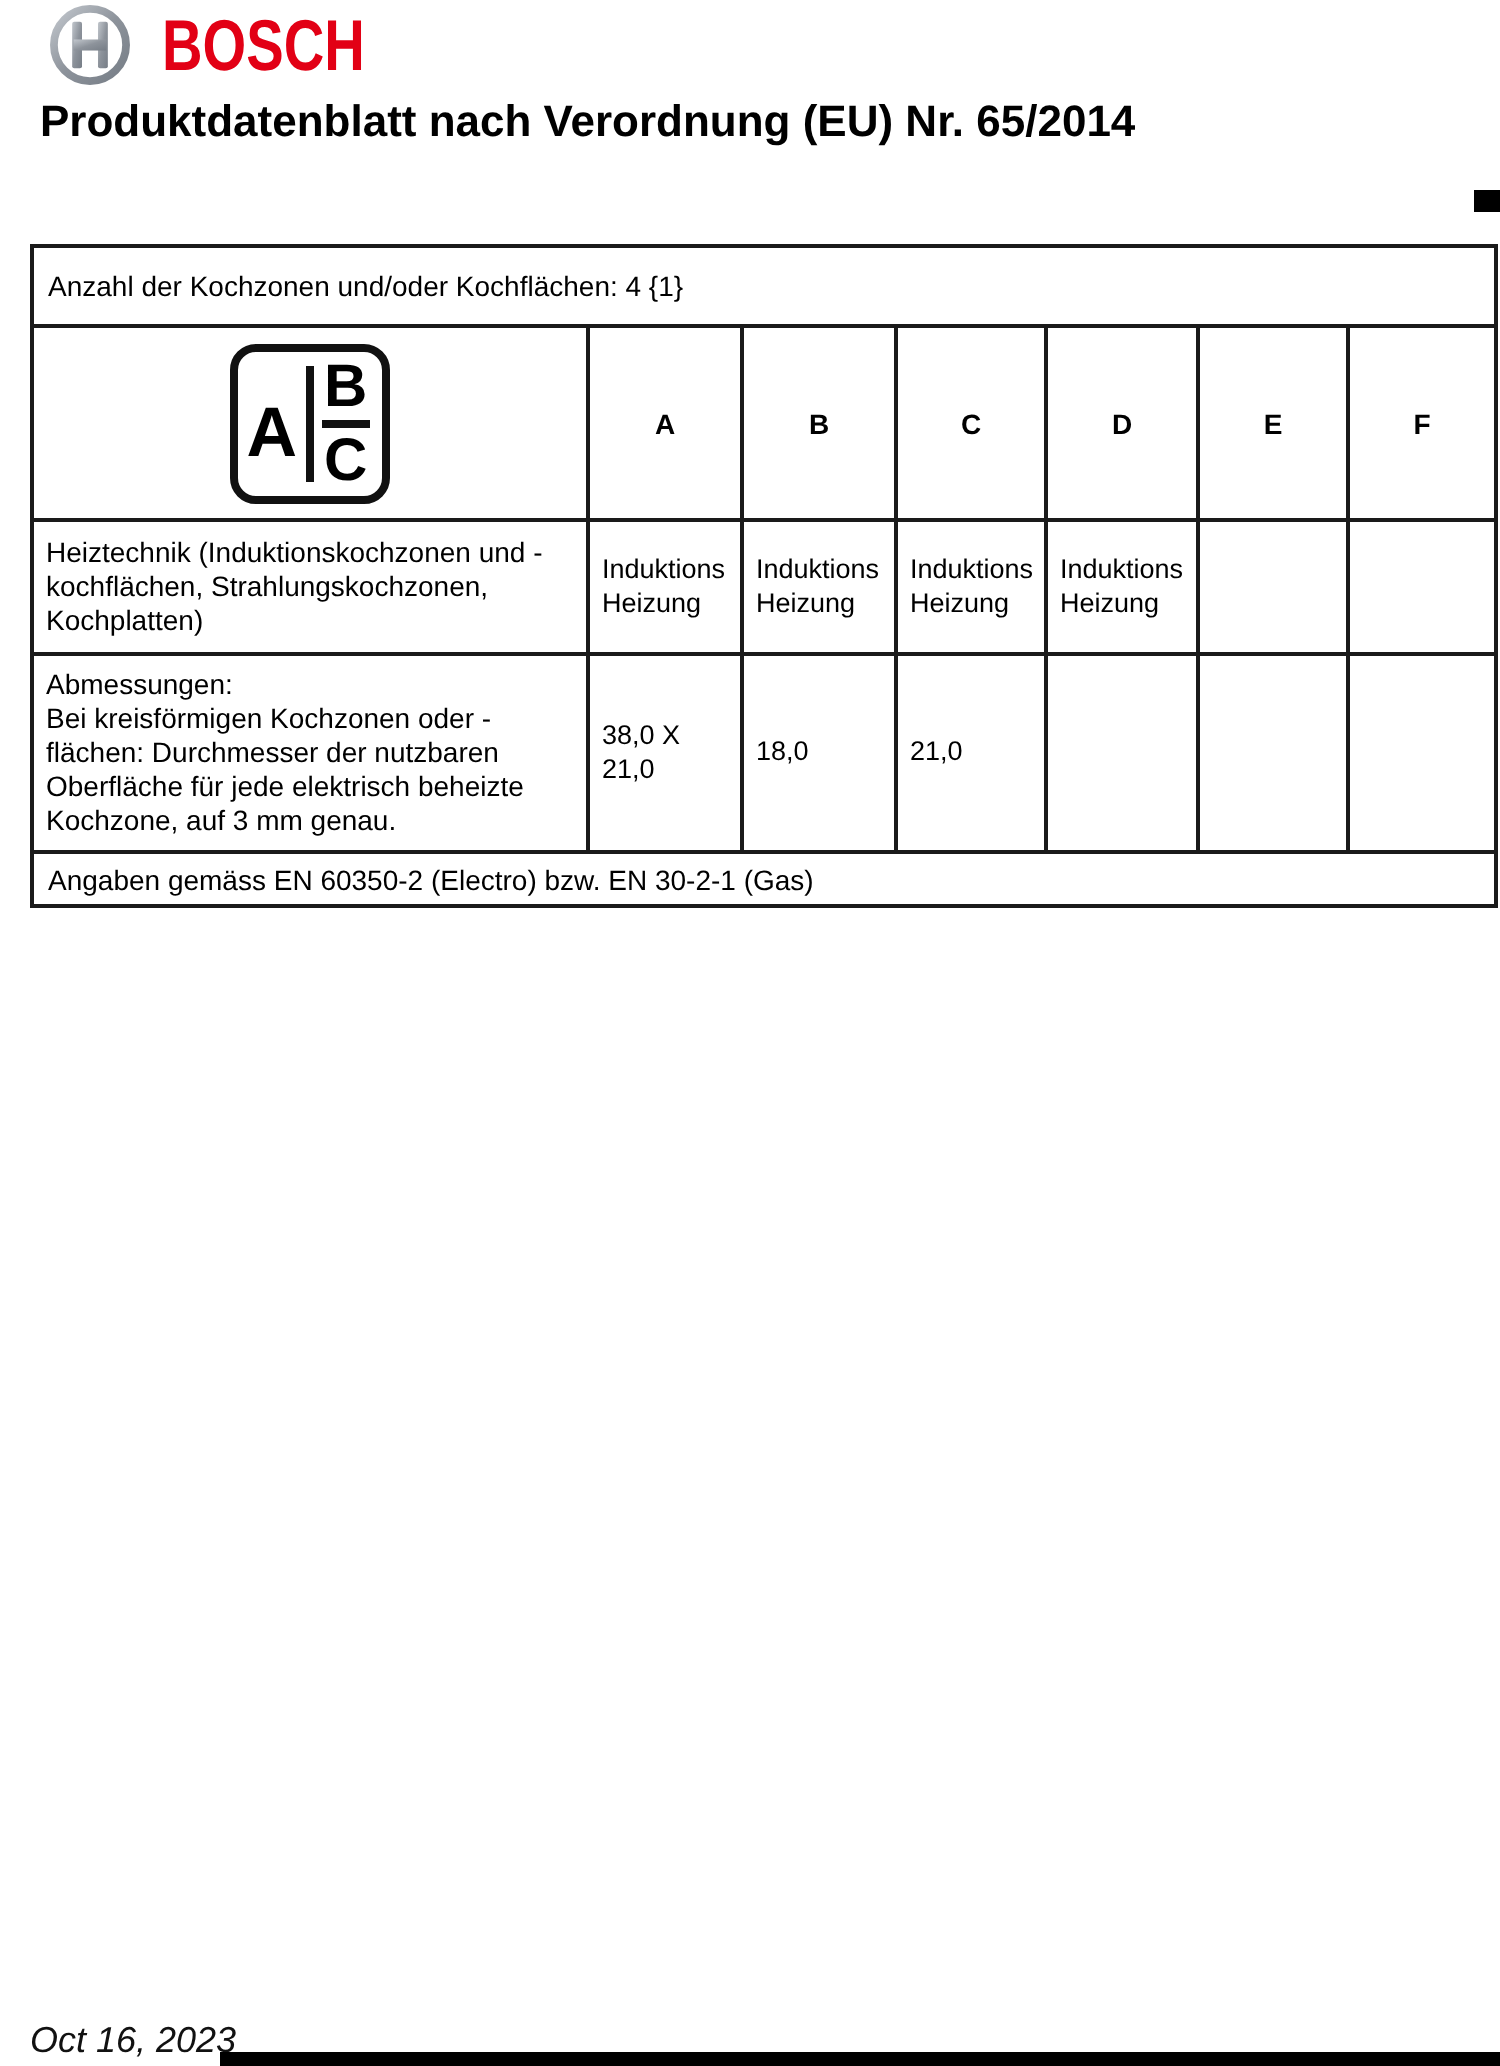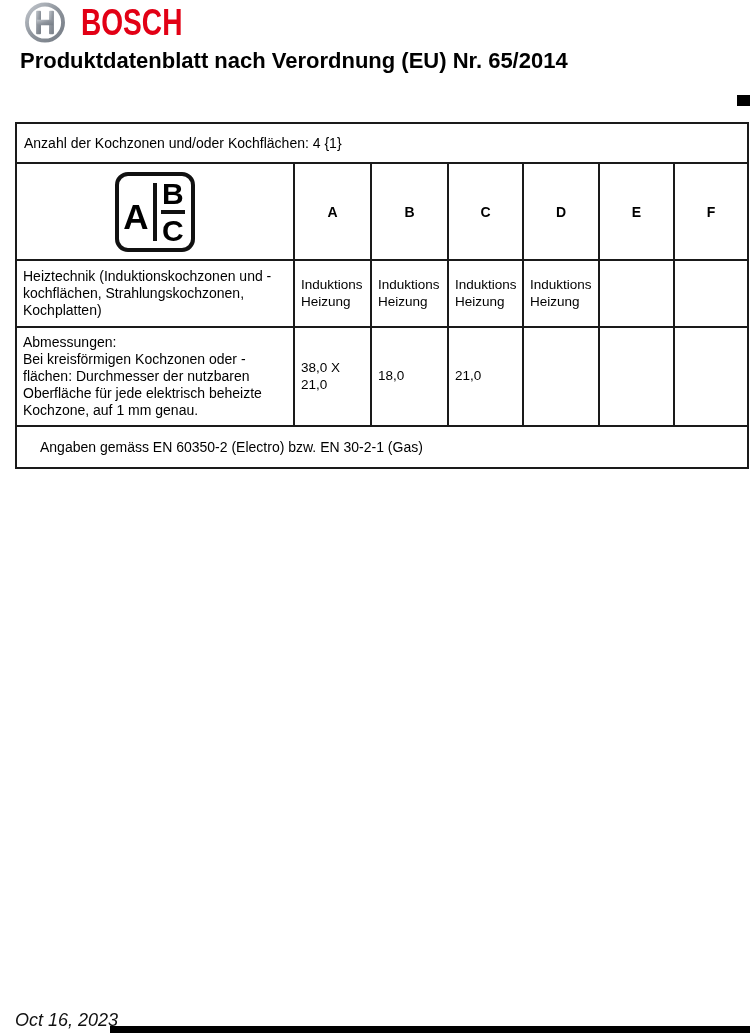--- a/index.html
+++ b/index.html
@@ -34,21 +34,21 @@
   }
   table.datasheet td {
     border:2px solid #1a1a1a; padding:2px 6px; vertical-align:middle;
     overflow:hidden;
   }
   tr.r-full td { height:40px; padding-left:7px; }
   tr.r-head td { height:97px; }
   tr.r-heiz td { height:67px; }
   tr.r-abm  td { height:99px; }
   tr.r-ener td { height:46px; }
-  tr.r-note td { height:42px; padding-left:23px; }
+  tr.r-note td { height:27px; padding-left:7px; }
 
   td.col-head { text-align:center; vertical-align:bottom; font-weight:bold; padding-bottom:6px; }
   td.val { font-size:13.5px; line-height:1.25;margin-left:25px; }
   td.label-cell { padding-left:7px; padding-right:3px; line-height:1.22; }
 
   
   .abc-icon {
     width:80px; height:80px; margin-left:92px;
     border:4px solid #111; border-radius:13px;
     display:flex; align-items:stretch; background:#fff;
@@ -136,21 +136,21 @@
       <td class="val">Induktions Heizung</td>
       <td class="val">Induktions Heizung</td>
       <td class="val">Induktions Heizung</td>
       <td class="val">Induktions Heizung</td>
       <td class="val"></td>
       <td class="val"></td>
     </tr>
     <tr class="r-abm">
       <td class="label-cell">
         <div>Abmessungen:</div>
-        <div>Bei kreisförmigen Kochzonen oder - flächen: Durchmesser der nutzbaren Oberfläche für jede elektrisch beheizte Kochzone, auf 1 mm genau.</div>
+        <div>Bei kreisförmigen Kochzonen oder - flächen: Durchmesser der nutzbaren Oberfläche für jede elektrisch beheizte Kochzone, auf 3 mm genau.</div>
       </td>
       <td class="val">38,0 X 21,0</td>
       <td class="val">18,0</td>
       <td class="val">21,0</td>
       <td class="val"></td>
       <td class="val"></td>
       <td class="val"></td>
     </tr>
     <tr class="r-note">
       <td colspan="7">Angaben gemäss EN 60350-2 (Electro) bzw. EN 30-2-1 (Gas)</td>

